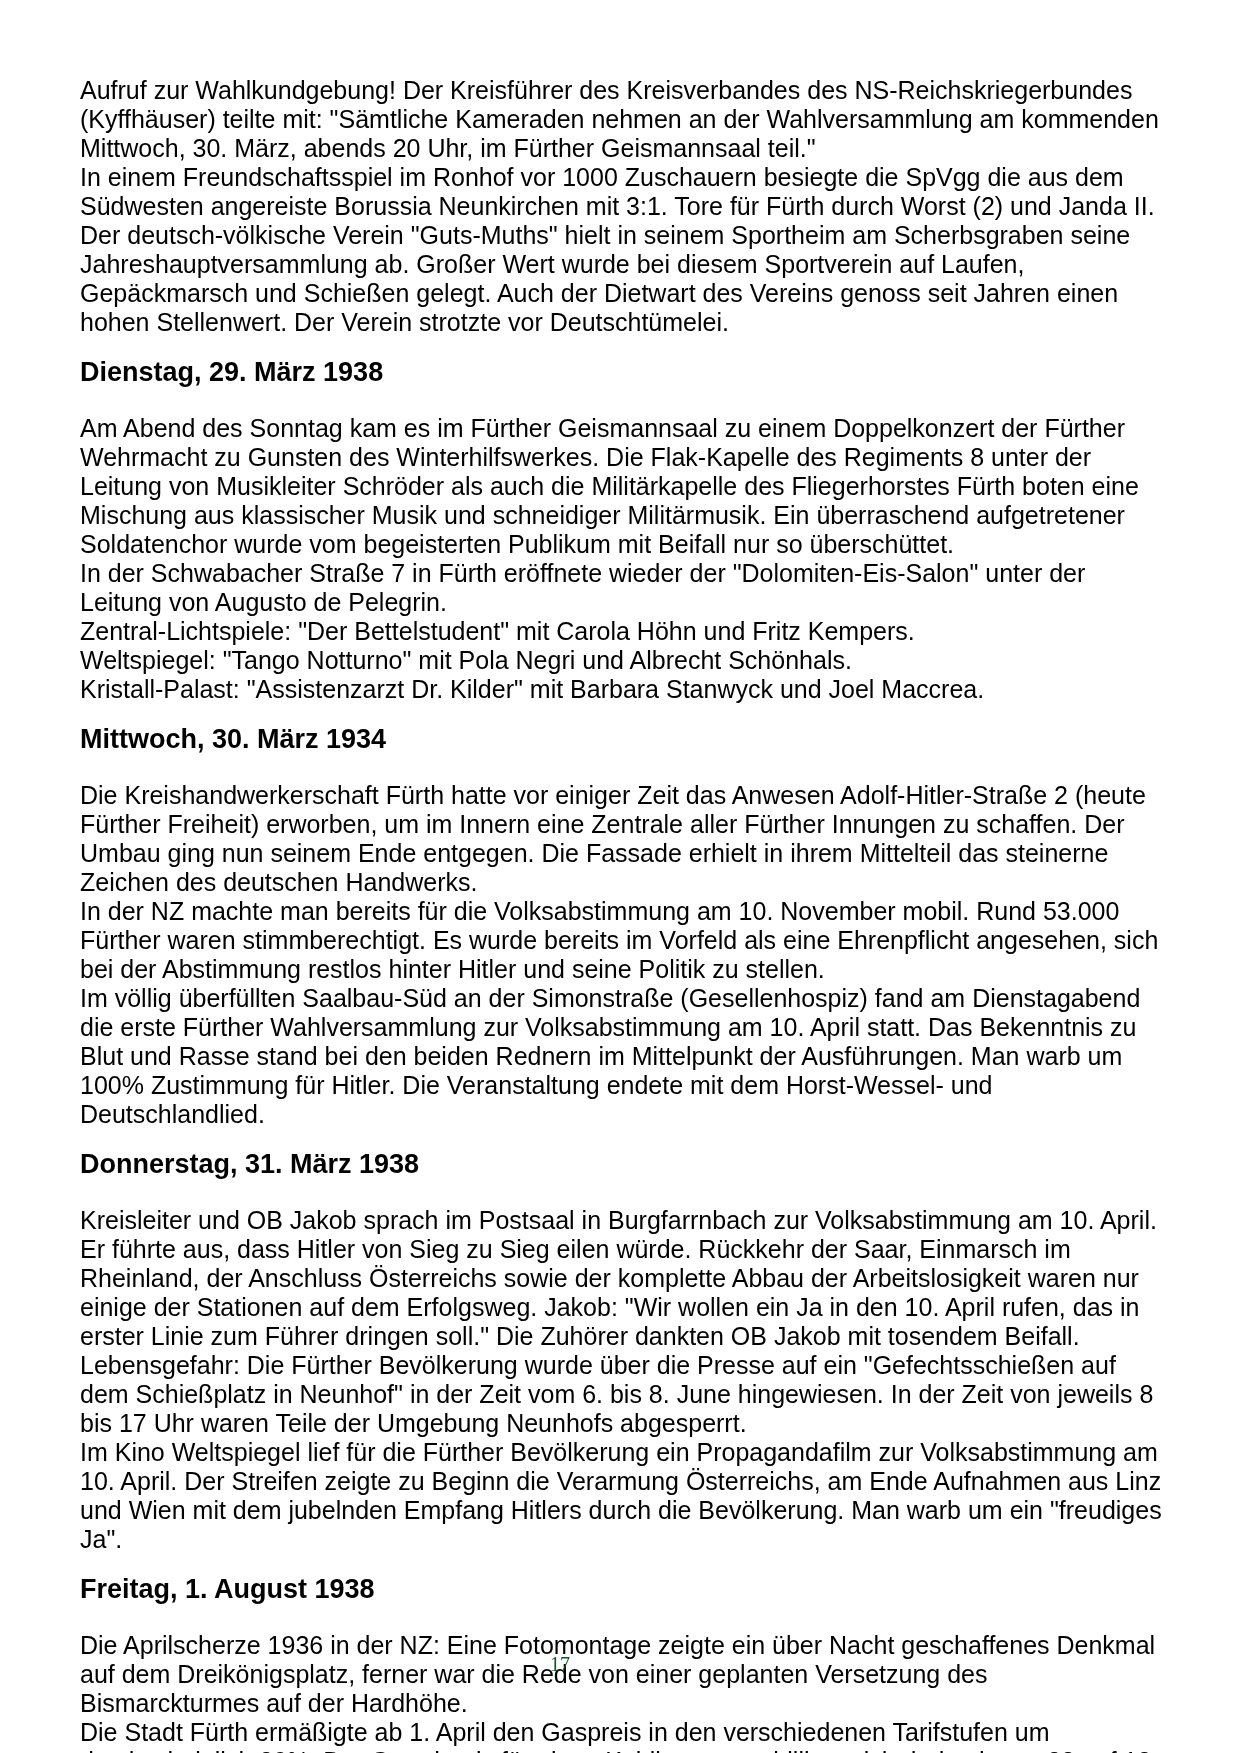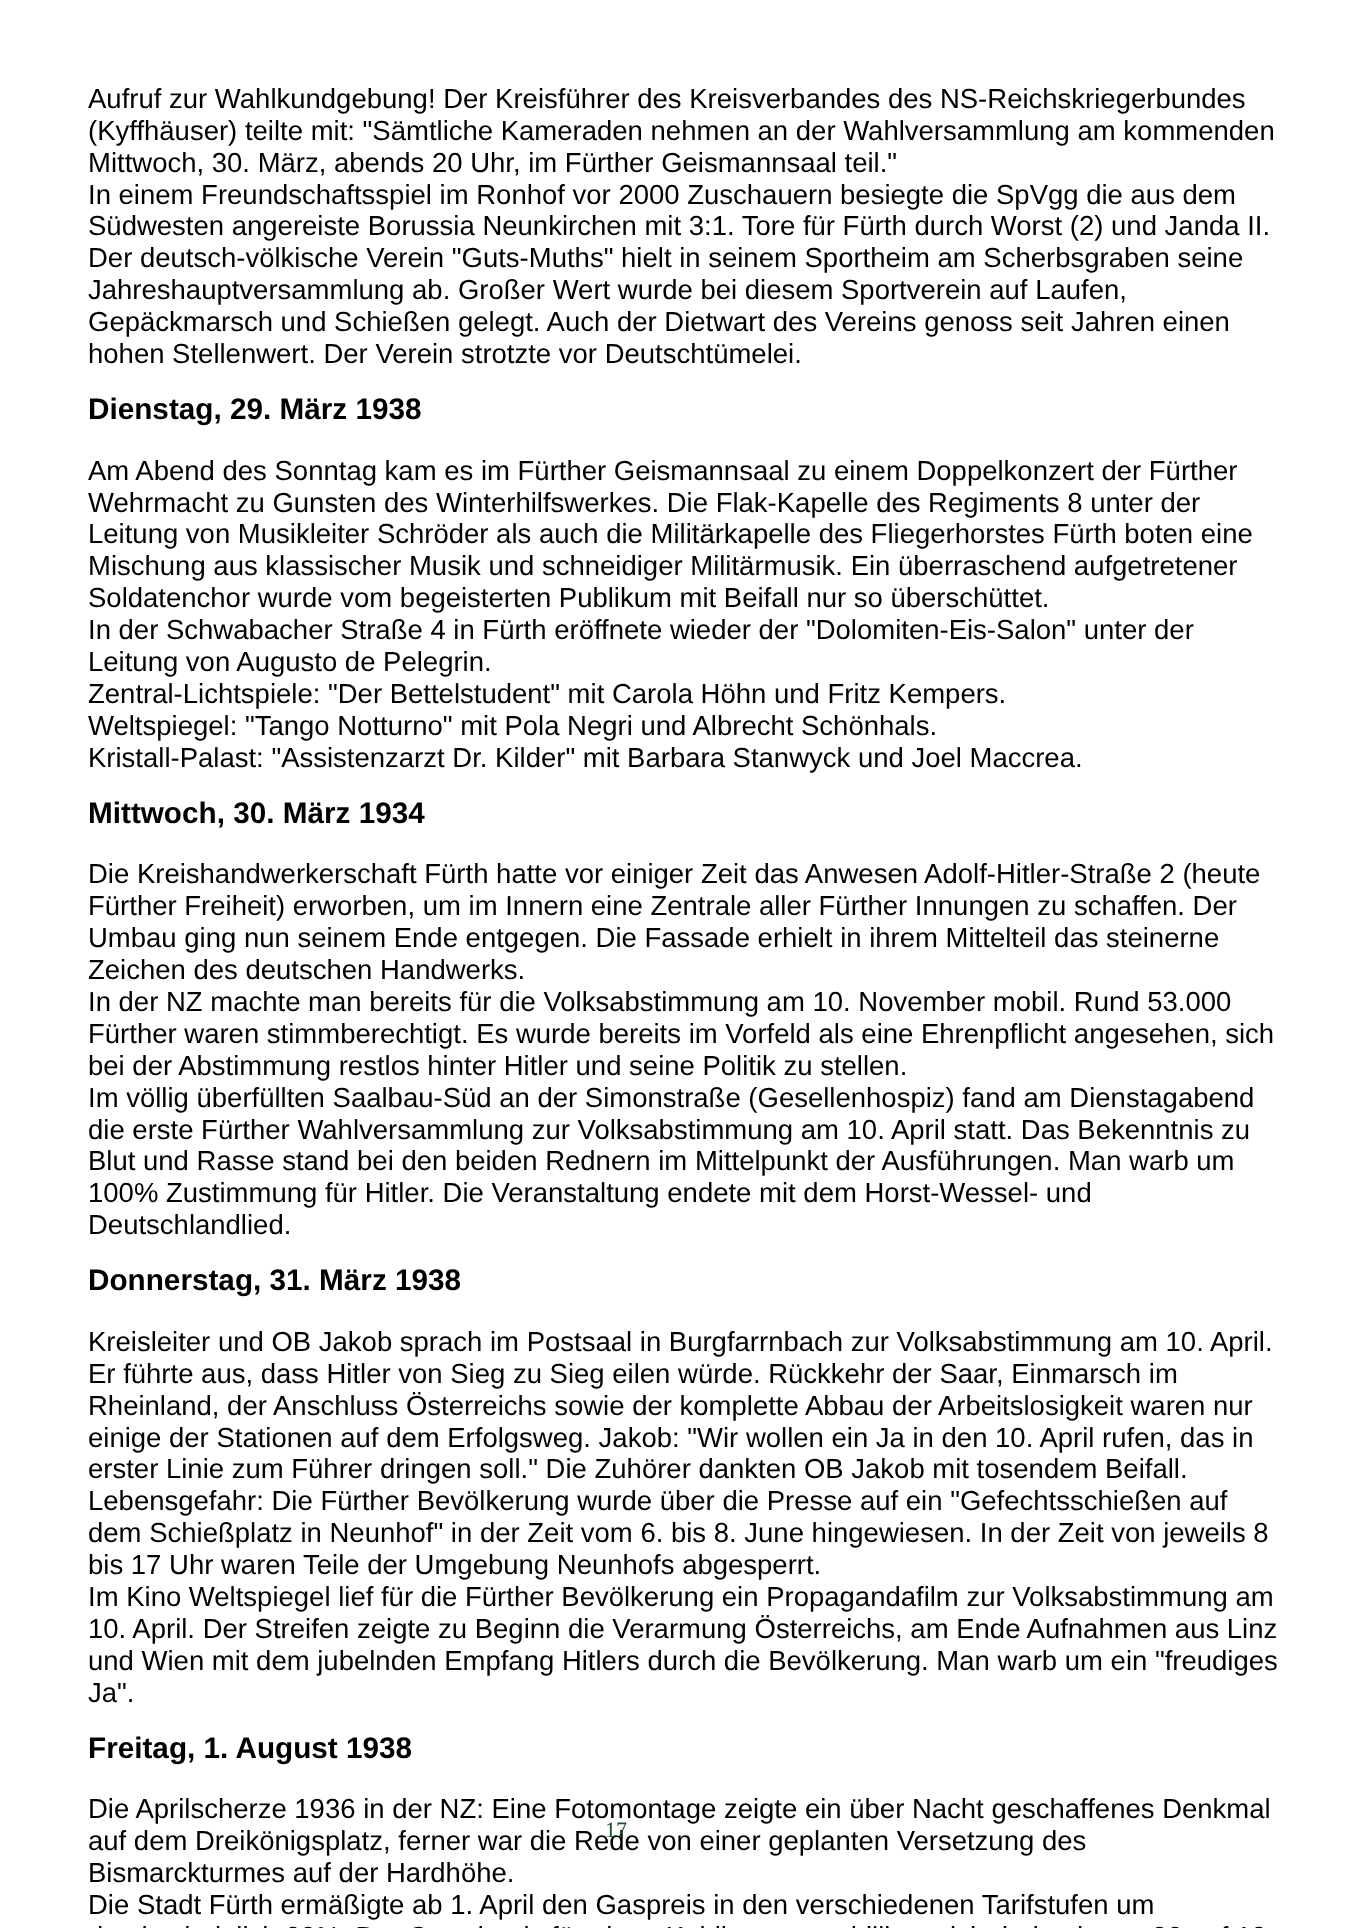--- a/index.html
+++ b/index.html
@@ -49,28 +49,28 @@
   }
 </style>
 </head>
 <body>
 
 <div class="page">
   <main class="content">
 
     <section>
       <p>Aufruf zur Wahlkundgebung! Der Kreisführer des Kreisverbandes des NS-Reichskriegerbundes (Kyffhäuser) teilte mit: "Sämtliche Kameraden nehmen an der Wahlversammlung am kommenden Mittwoch, 30. März, abends 20 Uhr, im Fürther Geismannsaal teil."</p>
-      <p>In einem Freundschaftsspiel im Ronhof vor 2000 Zuschauern besiegte die SpVgg die aus dem Südwesten angereiste Borussia Neunkirchen mit 3:1. Tore für Fürth durch Worst (2) und Janda II.</p>
+      <p>In einem Freundschaftsspiel im Ronhof vor 1000 Zuschauern besiegte die SpVgg die aus dem Südwesten angereiste Borussia Neunkirchen mit 3:1. Tore für Fürth durch Worst (2) und Janda II.</p>
       <p>Der deutsch-völkische Verein "Guts-Muths" hielt in seinem Sportheim am Scherbsgraben seine Jahreshauptversammlung ab. Großer Wert wurde bei diesem Sportverein auf Laufen, Gepäckmarsch und Schießen gelegt. Auch der Dietwart des Vereins genoss seit Jahren einen hohen Stellenwert. Der Verein strotzte vor Deutschtümelei.</p>
     </section>
 
     <section>
       <h2>Dienstag, 29. März 1938</h2>
       <p>Am Abend des Sonntag kam es im Fürther Geismannsaal zu einem Doppelkonzert der Fürther Wehrmacht zu Gunsten des Winterhilfswerkes. Die Flak-Kapelle des Regiments 8 unter der Leitung von Musikleiter Schröder als auch die Militärkapelle des Fliegerhorstes Fürth boten eine Mischung aus klassischer Musik und schneidiger Militärmusik. Ein überraschend aufgetretener Soldatenchor wurde vom begeisterten Publikum mit Beifall nur so überschüttet.</p>
-      <p>In der Schwabacher Straße 4 in Fürth eröffnete wieder der "Dolomiten-Eis-Salon" unter der Leitung von Augusto de Pelegrin.</p>
+      <p>In der Schwabacher Straße 7 in Fürth eröffnete wieder der "Dolomiten-Eis-Salon" unter der Leitung von Augusto de Pelegrin.</p>
       <p>Zentral-Lichtspiele: "Der Bettelstudent" mit Carola Höhn und Fritz Kempers.</p>
       <p>Weltspiegel: "Tango Notturno" mit Pola Negri und Albrecht Schönhals.</p>
       <p>Kristall-Palast: "Assistenzarzt Dr. Kilder" mit Barbara Stanwyck und Joel Maccrea.</p>
     </section>
 
     <section>
       <h2>Mittwoch, 30. März 1934</h2>
       <p>Die Kreishandwerkerschaft Fürth hatte vor einiger Zeit das Anwesen Adolf-Hitler-Straße 2 (heute Fürther Freiheit) erworben, um im Innern eine Zentrale aller Fürther Innungen zu schaffen. Der Umbau ging nun seinem Ende entgegen. Die Fassade erhielt in ihrem Mittelteil das steinerne Zeichen des deutschen Handwerks.</p>
       <p>In der NZ machte man bereits für die Volksabstimmung am 10. November mobil. Rund 53.000 Fürther waren stimmberechtigt. Es wurde bereits im Vorfeld als eine Ehrenpflicht angesehen, sich bei der Abstimmung restlos hinter Hitler und seine Politik zu stellen.</p>
       <p>Im völlig überfüllten Saalbau-Süd an der Simonstraße (Gesellenhospiz) fand am Dienstagabend die erste Fürther Wahlversammlung zur Volksabstimmung am 10. April statt. Das Bekenntnis zu Blut und Rasse stand bei den beiden Rednern im Mittelpunkt der Ausführungen. Man warb um 100% Zustimmung für Hitler. Die Veranstaltung endete mit dem Horst-Wessel- und Deutschlandlied.</p>

